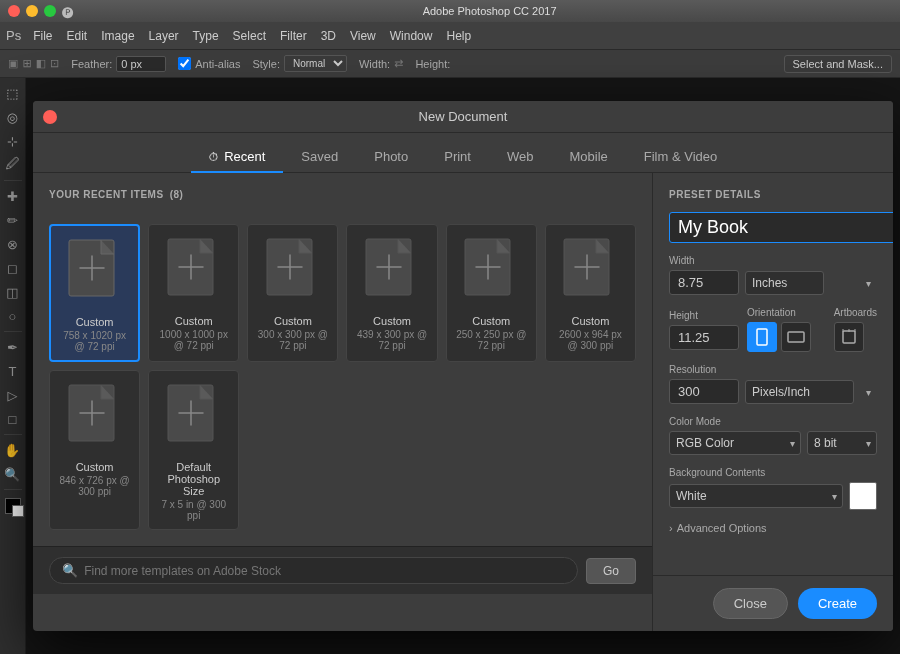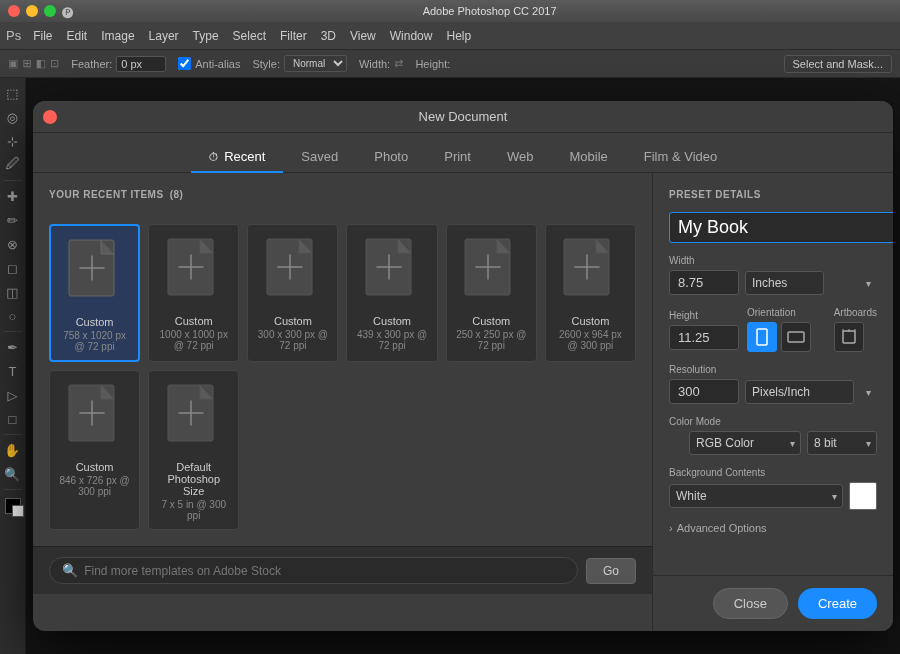--- a/index.html
+++ b/index.html
@@ -121,21 +121,21 @@
       background: rgba(0,0,0,0.5);
       display: flex;
       align-items: center;
       justify-content: center;
       z-index: 10;
     }
 
     
     .new-doc-dialog {
       background: #3d3d3d;
-      border-radius: 12px;
+      border-radius: 4px;
       width: 860px;
       height: 530px;
       box-shadow: 0 20px 60px rgba(0,0,0,0.8);
       display: flex;
       flex-direction: column;
       overflow: hidden;
       position: relative;
     }
 
     .dialog-title-bar {
@@ -391,21 +391,20 @@
       display: flex; align-items: center; justify-content: center;
       cursor: pointer;
       color: #aaa;
     }
 
     
     .color-row {
       display: flex;
       gap: 6px;
       align-items: center;
-      margin-left: 20px;
     }
     .color-select-wrapper {
       position: relative;
       flex: 1;
     }
     .color-select-wrapper::after {
       content: '▾';
       position: absolute;
       right: 6px;
       top: 50%;

